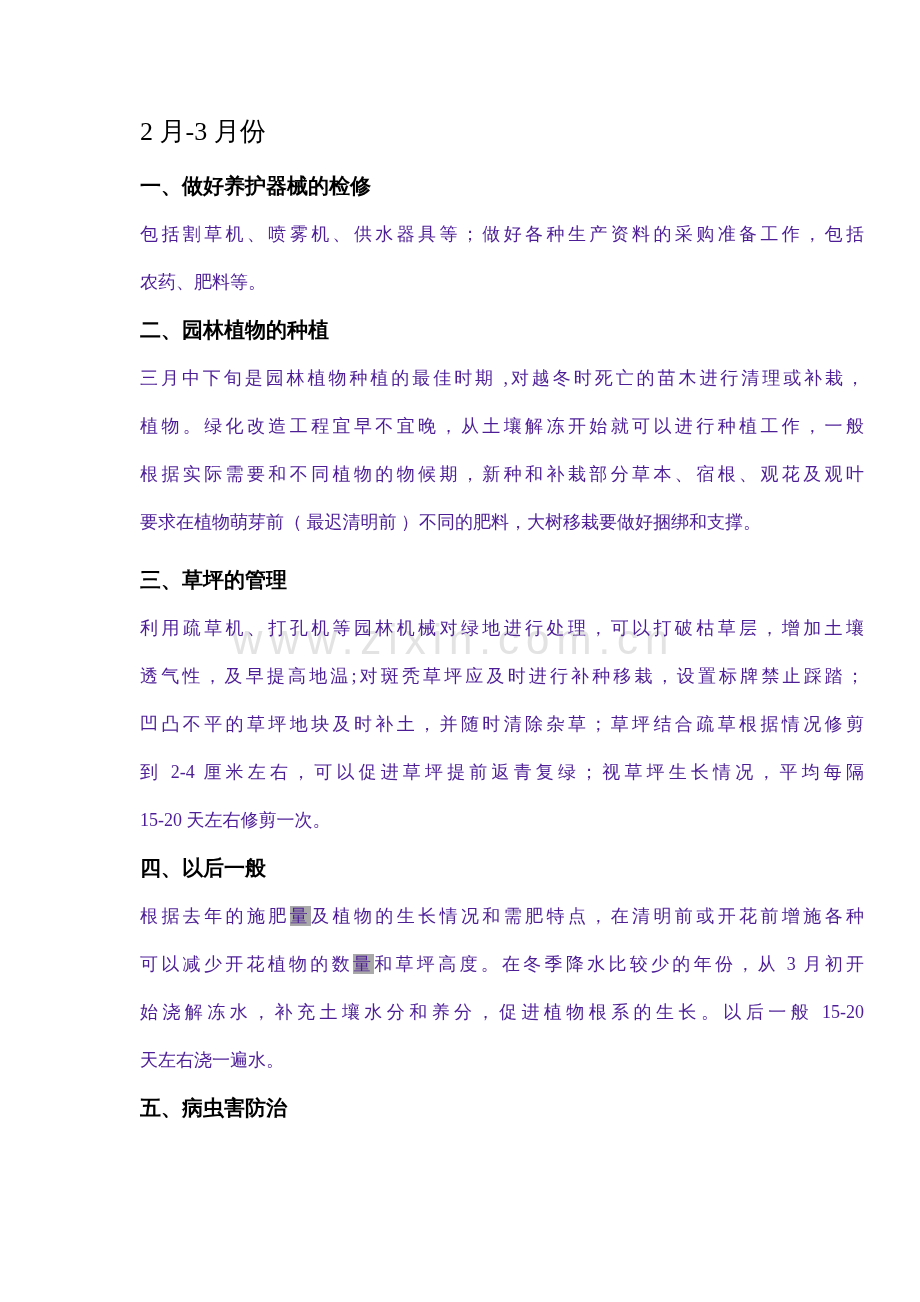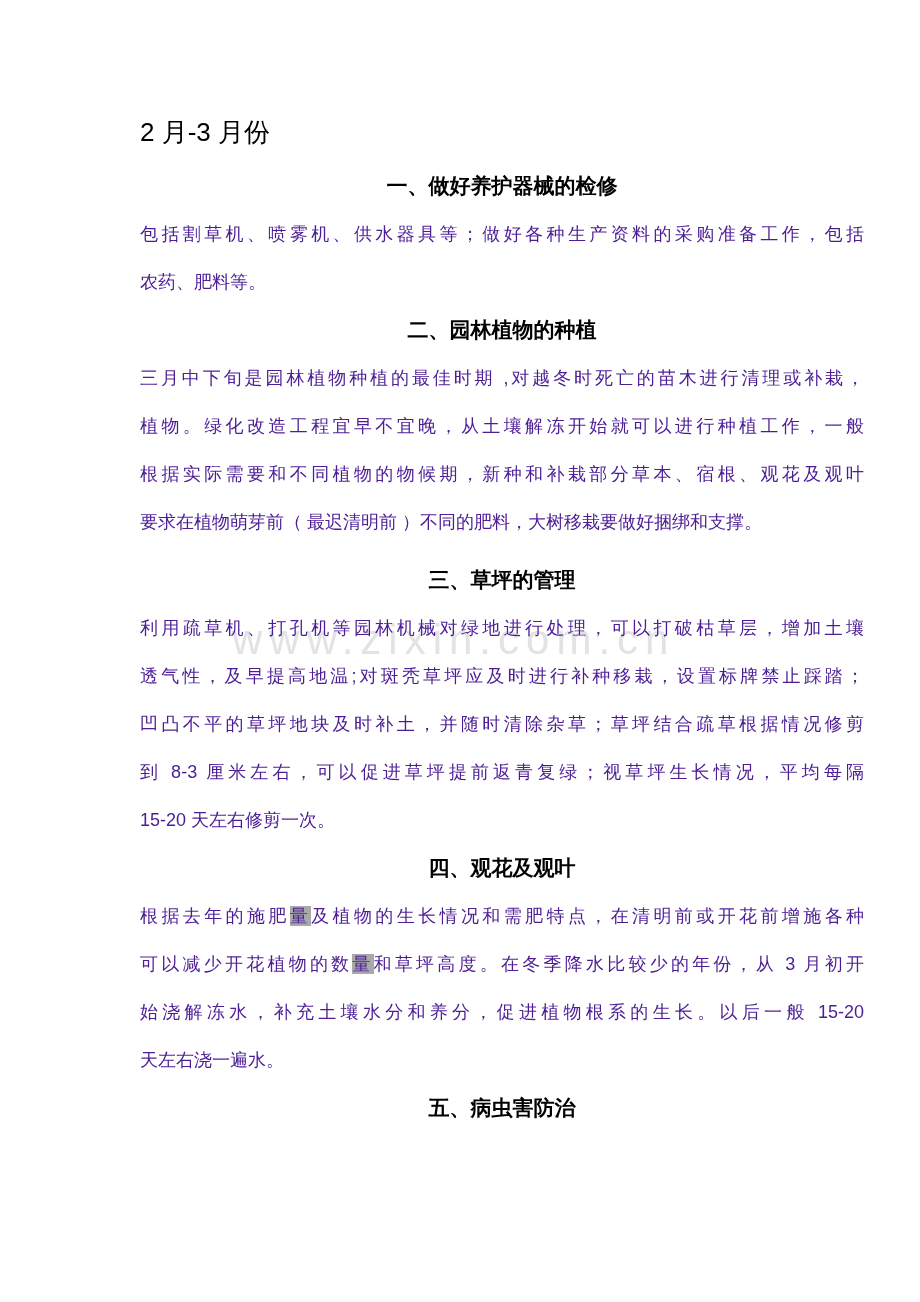--- a/index.html
+++ b/index.html
@@ -29,35 +29,35 @@
     letter-spacing: 7px;
     color: #e3e3e3;
     white-space: nowrap;
     z-index: 0;
     user-select: none;
   }
   .doc {
     position: relative;
     z-index: 1;
     padding: 112px 56px 0 140px;
+    font-family: Liberation Serif, serif;
   }
   .title {
     font-size: 26px;
     font-weight: normal;
     line-height: 40px;
     margin: 0 0 10px 0;
     color: #000000;
   }
   .heading {
     font-size: 21px;
     font-weight: bold;
     line-height: 48px;
     margin: 0;
     color: #000000;
-    text-align: center;
   }
   .heading.gap-before {
     margin-top: 10px;
   }
   .para {
     margin: 0;
   }
   .line {
     font-size: 18px;
     line-height: 48px;
@@ -92,24 +92,24 @@
           <div class="line"><span>三月中下旬是园林植物种植的最佳时期 ,对越冬时死亡的苗木进行清理或补栽，</span></div>
           <div class="line"><span>植物。绿化改造工程宜早不宜晚，从土壤解冻开始就可以进行种植工作，一般</span></div>
           <div class="line"><span>根据实际需要和不同植物的物候期，新种和补栽部分草本、宿根、观花及观叶</span></div>
           <div class="line last"><span>要求在植物萌芽前（ 最迟清明前 ）不同的肥料，大树移栽要做好捆绑和支撑。</span></div>
         </div>
         <h2 class="heading gap-before">三、草坪的管理</h2>
         <div class="para">
           <div class="line"><span>利用疏草机、打孔机等园林机械对绿地进行处理，可以打破枯草层，增加土壤</span></div>
           <div class="line"><span>透气性，及早提高地温;对斑秃草坪应及时进行补种移栽，设置标牌禁止踩踏；</span></div>
           <div class="line"><span>凹凸不平的草坪地块及时补土，并随时清除杂草；草坪结合疏草根据情况修剪</span></div>
-          <div class="line"><span>到 8-3 厘米左右，可以促进草坪提前返青复绿；视草坪生长情况，平均每隔</span></div>
+          <div class="line"><span>到 2-4 厘米左右，可以促进草坪提前返青复绿；视草坪生长情况，平均每隔</span></div>
           <div class="line last"><span>15-20 天左右修剪一次。</span></div>
         </div>
-        <h2 class="heading">四、观花及观叶</h2>
+        <h2 class="heading">四、以后一般</h2>
         <div class="para">
           <div class="line"><span>根据去年的施肥</span><span class="hl" style="background: rgb(169, 169, 169);">量</span><span>及植物的生长情况和需肥特点，在清明前或开花前增施各种</span></div>
           <div class="line"><span>可以减少开花植物的数</span><span class="hl" style="background: rgb(169, 169, 169);">量</span><span>和草坪高度。在冬季降水比较少的年份，从 3 月初开</span></div>
           <div class="line"><span>始浇解冻水，补充土壤水分和养分，促进植物根系的生长。以后一般 15-20</span></div>
           <div class="line last"><span>天左右浇一遍水。</span></div>
         </div>
         <h2 class="heading">五、病虫害防治</h2>
       </div>
   </div>
 </div>

